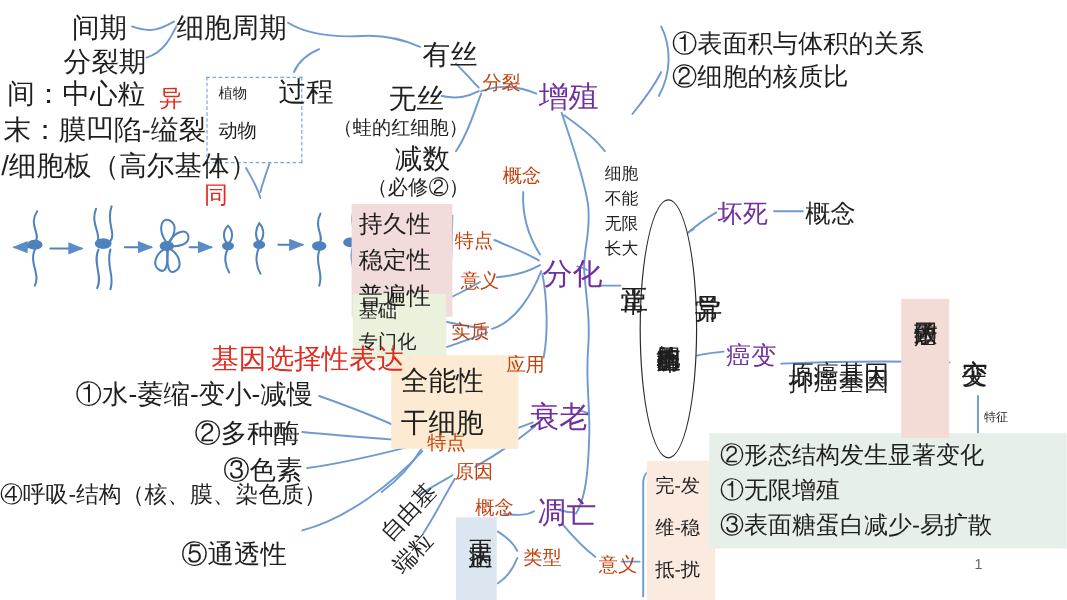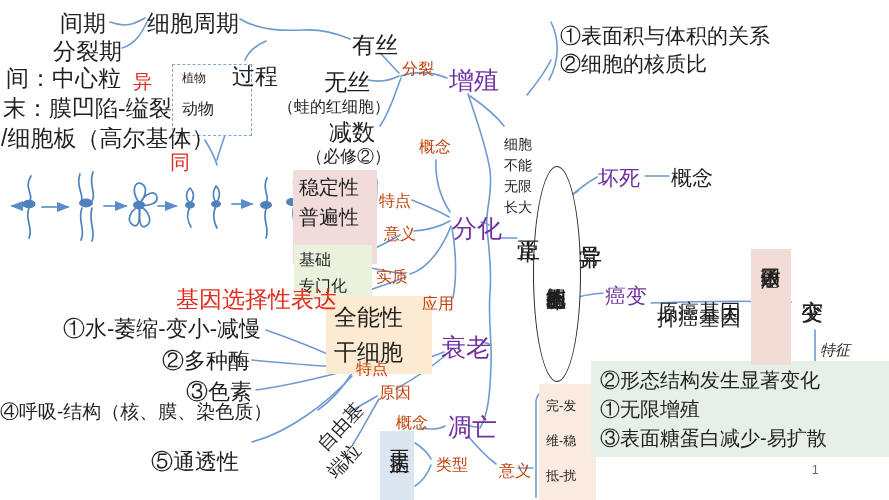--- a/index.html
+++ b/index.html
@@ -172,30 +172,31 @@
 <div class="abs txt vert" style="left:514px;top:222px;font-size:23px;z-index:2;">正常</div>
 <div class="abs txt vert" style="left:576px;top:228px;font-size:23px;z-index:2;">异常</div>
 
 <div class="abs txt kw-sm" style="left:598px;top:164px;">坏死</div>
 <div class="abs txt" style="left:671px;top:164px;font-size:21px;">概念</div>
 <div class="abs txt kw-sm" style="left:605px;top:282px;">癌变</div>
 <div class="abs txt" style="left:657px;top:276px;font-size:21px;margin-top:22px;">原癌基因</div>
 <div class="abs txt" style="left:657px;top:304px;font-size:21px;">抑癌基因</div>
 <div class="abs txt vert" style="left:758px;top:253px;font-size:20px;z-index:2;">致癌因子</div>
 <div class="abs txt vert" style="left:797px;top:282px;font-size:22px;z-index:2;">突变</div>
-<div class="abs txt" style="left:820px;top:341px;font-size:15px;font-style:italic;">特征</div>
+<div class="abs txt" style="left:820px;top:341px;font-size:10px;">特征</div>
 <div class="abs txt" style="left:600px;top:366px;font-size:20px;line-height:29px;z-index:2;">
   <div>②形态结构发生显著变化</div>
   <div>①无限增殖</div>
   <div>③表面糖蛋白减少-易扩散</div>
 </div>
 
 <div class="abs txt kw" style="left:452px;top:212px;">分化</div>
 <div class="abs txt lbl" style="left:379px;top:191px;">特点</div>
 <div class="abs txt" style="left:299px;top:172px;font-size:20px;line-height:30px;z-index:2;">
+  <div>持久性</div>
   <div>稳定性</div>
   <div>普遍性</div>
 </div>
 <div class="abs txt lbl" style="left:384px;top:224px;">意义</div>
 <div class="abs txt" style="left:299px;top:247px;font-size:16px;line-height:26px;z-index:2;">
   <div>基础</div>
   <div>专门化</div>
 </div>
 <div class="abs txt lbl" style="left:376px;top:267px;">实质</div>
 <div class="abs txt red" style="left:176px;top:284px;font-size:23px;">基因选择性表达</div>
@@ -214,19 +215,19 @@
 <div class="abs txt" style="left:0px;top:399px;font-size:19px;">④呼吸-结构（核、膜、染色质）</div>
 <div class="abs txt" style="left:151px;top:447px;font-size:22px;">⑤通透性</div>
 <div class="abs txt" style="left:312px;top:414px;font-size:19px;transform:rotate(-47deg);z-index:2;">自由基</div>
 <div class="abs txt" style="left:325px;top:448px;font-size:19px;transform:rotate(-47deg);z-index:2;">端粒</div>
 
 <div class="abs txt kw" style="left:447px;top:411px;">凋亡</div>
 <div class="abs txt lbl" style="left:396px;top:413px;">概念</div>
 <div class="abs txt lbl" style="left:436px;top:455px;">类型</div>
 <div class="abs txt vert" style="left:387px;top:434px;font-size:20px;letter-spacing:3px;z-index:2;">更病正</div>
 <div class="abs txt lbl" style="left:499px;top:461px;">意义</div>
-<div class="abs txt" style="left:546px;top:388px;font-size:13px;line-height:35px;z-index:2;">
+<div class="abs txt" style="left:546px;top:388px;font-size:16px;line-height:35px;z-index:2;">
   <div>完-发</div>
   <div>维-稳</div>
   <div>抵-扰</div>
 </div>
 
 <div class="abs txt" style="left:812px;top:463px;font-size:12px;color:#666;">1</div>
 
 </body></html>

